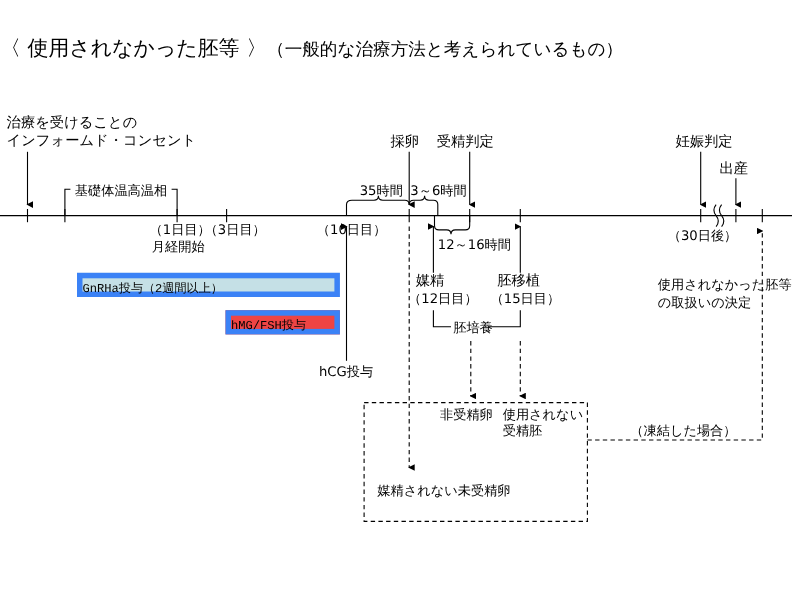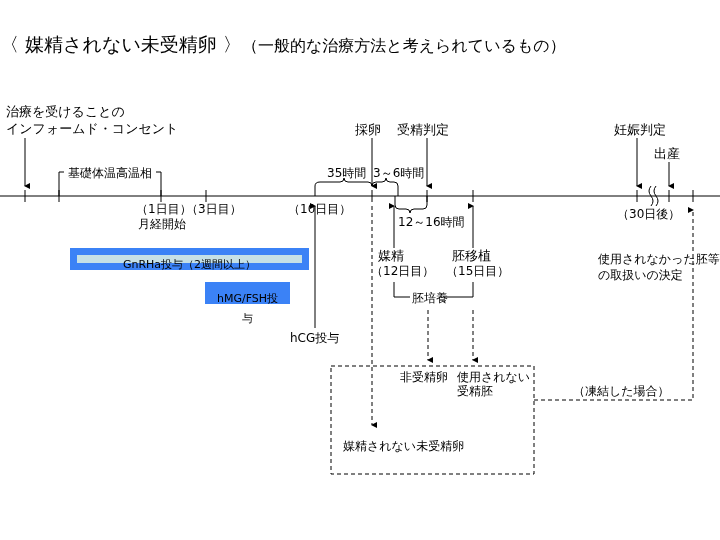--- a/index.html
+++ b/index.html
@@ -3,21 +3,21 @@
 <meta charset="utf-8">
 <style>
   html,body{margin:0;padding:0;background:#fff;}
   body{width:720px;height:540px;position:relative;overflow:hidden;
        font-family:"DejaVu Sans","Liberation Sans",sans-serif;color:#000;}
   .t{position:absolute;white-space:nowrap;font-size:12px;line-height:14px;}
   .title{font-size:19px;line-height:22px;left:0;top:33px;}
   .title small{font-size:16px;}
   .lbl14{font-size:13px;line-height:16px;text-align:right;}
   svg{position:absolute;left:0;top:0;}
-  .bar{position:absolute;border:7px solid #3b82f6;font-size:11px;text-align:center;box-sizing:border-box;}
+  .bar{position:absolute;border:5px solid #3b82f6;font-size:11px;box-sizing:border-box;font-family:Liberation Mono, monospace;}
 </style>
 </head>
 <body>
 
 <svg width="720" height="540">
   <defs>
     <marker id="ah" markerWidth="6" markerHeight="6" refX="3" refY="5" orient="auto-start-reverse">
       <path d="M0,0 L6,0 L3,6 z" fill="#000"></path>
     </marker>
   </defs>
@@ -68,46 +68,46 @@
   <line x1="372" y1="206" x2="372" y2="425" stroke="#000" stroke-dasharray="4,3" marker-end="url(#ah)"></line>
 
   <line x1="428" y1="310" x2="428" y2="360" stroke="#000" stroke-dasharray="4,3" marker-end="url(#ah)"></line>
   <line x1="473" y1="310" x2="473" y2="360" stroke="#000" stroke-dasharray="4,3" marker-end="url(#ah)"></line>
 
   <rect x="331" y="366" width="203" height="108" fill="none" stroke="#000" stroke-dasharray="4,3"></rect>
 
   <path d="M534,400 L693,400 L693,210" stroke="#000" fill="none" stroke-dasharray="4,3" marker-end="url(#ah)"></path>
 </svg>
 
-<div class="t title"><span>〈 媒精されない未受精卵 〉</span><small>（一般的な治療方法と考えられているもの）</small></div>
+<div class="t title"><span>〈 使用されなかった胚等 〉</span><small>（一般的な治療方法と考えられているもの）</small></div>
 
 <div class="t lbl14" style="left:6px;top:104px;">治療を受けることの</div>
 <div class="t lbl14" style="left:6px;top:121px;">インフォームド・コンセント</div>
 <div class="t" style="left:68px;top:166px;">基礎体温高温相</div>
 <div class="t" style="left:136px;top:202px;">（1日目）</div>
 <div class="t" style="left:138px;top:217px;">月経開始</div>
 <div class="t" style="left:186px;top:202px;">（3日目）</div>
 <div class="t" style="left:288px;top:202px;">（10日目）</div>
 <div class="t lbl14" style="left:355px;top:122px;">採卵</div>
 <div class="t lbl14" style="left:397px;top:122px;">受精判定</div>
 <div class="t" style="left:327px;top:166px;">35時間</div>
 <div class="t" style="left:373px;top:166px;">3～6時間</div>
 <div class="t" style="left:398px;top:215px;">12～16時間</div>
 <div class="t lbl14" style="left:378px;top:248px;">媒精</div>
 <div class="t" style="left:371px;top:264px;">（12日目）</div>
 <div class="t lbl14" style="left:452px;top:248px;">胚移植</div>
 <div class="t" style="left:446px;top:264px;">（15日目）</div>
 <div class="t" style="left:412px;top:291px;">胚培養</div>
 <div class="t lbl14" style="left:614px;top:122px;">妊娠判定</div>
 <div class="t lbl14" style="left:654px;top:146px;">出産</div>
-<div class="t" style="left:607px;top:207px;margin-left:10px;">（30日後）</div>
+<div class="t" style="left:607px;top:207px;">（30日後）</div>
 <div class="t" style="left:598px;top:252px;">使用されなかった胚等</div>
 <div class="t" style="left:598px;top:268px;">の取扱いの決定</div>
 
 <div class="bar" style="left:70px;top:248px;width:239px;height:22px;line-height:20px;background:#c5e0e6;">GnRHa投与（2週間以上）</div>
-<div class="bar" style="left:205px;top:282px;width:85px;height:22px;line-height:20px;background:#3b82f6;">hMG/FSH投与</div>
+<div class="bar" style="left:205px;top:282px;width:104px;height:22px;line-height:20px;background:#ef4444;">hMG/FSH投与</div>
 <div class="t" style="left:290px;top:331px;">hCG投与</div>
 
 <div class="t" style="left:400px;top:370px;">非受精卵</div>
 <div class="t" style="left:457px;top:370px;">使用されない</div>
 <div class="t" style="left:457px;top:384px;">受精胚</div>
 <div class="t" style="left:343px;top:439px;">媒精されない未受精卵</div>
 <div class="t" style="left:573px;top:384px;text-align:right;">（凍結した場合）</div>
 
 </body></html>

